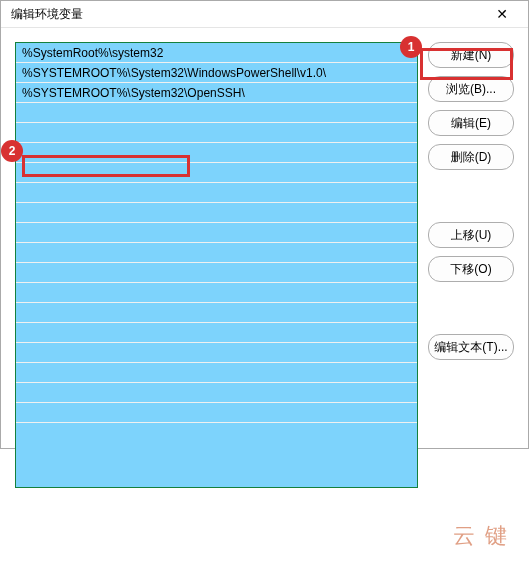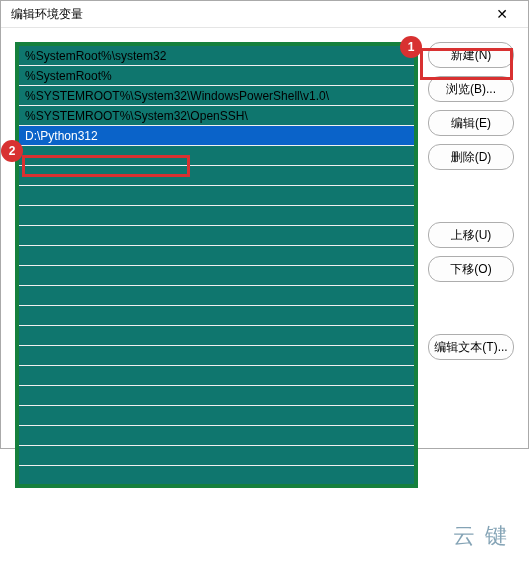--- a/index.html
+++ b/index.html
@@ -40,22 +40,22 @@
   }
   .content {
     flex: 1;
     padding: 14px;
     display: flex;
     gap: 10px;
     position: relative;
   }
   .listbox {
     flex: 1;
-    border: 4px solid #15803d;
-    background: #0f766e;
+    border: 1px solid #15803d;
+    background: #7dd3fc;
     overflow-y: auto;
     height: 446px;
   }
   .list-row {
     height: 20px;
     line-height: 20px;
     padding: 0 6px;
     border-bottom: 1px solid #f0f0f0;
     white-space: nowrap;
     overflow: hidden;
@@ -93,21 +93,21 @@
     justify-content: flex-end;
     padding: 0 16px;
     gap: 8px;
   }
   .footer .btn { width: 80px; }
   .watermark {
     position: absolute;
     right: 20px;
     bottom: 14px;
     font-size: 22px;
-    color: #0c4a6e;
+    color: #c2410c;
     opacity: 0.5;
     letter-spacing: 2px;
     pointer-events: none;
     font-weight: 500;
   }
   
   .callout {
     position: absolute;
     width: 22px;
     height: 22px;
@@ -136,24 +136,22 @@
 
   <div class="titlebar">
     <span class="title">编辑环境变量</span>
     <div class="close-btn">✕</div>
   </div>
 
   <div class="content">
 
     <div class="listbox" id="listbox">
         <div class="list-row">%SystemRoot%\system32</div>
-        <div class="list-row">%SystemRoot%</div>
         <div class="list-row">%SYSTEMROOT%\System32\WindowsPowerShell\v1.0\</div>
         <div class="list-row">%SYSTEMROOT%\System32\OpenSSH\</div>
-        <div class="list-row selected">D:\Python312</div>
         <div class="list-row empty">.</div>
         <div class="list-row empty">.</div>
         <div class="list-row empty">.</div>
         <div class="list-row empty">.</div>
         <div class="list-row empty">.</div>
         <div class="list-row empty">.</div>
         <div class="list-row empty">.</div>
         <div class="list-row empty">.</div>
         <div class="list-row empty">.</div>
         <div class="list-row empty">.</div>

